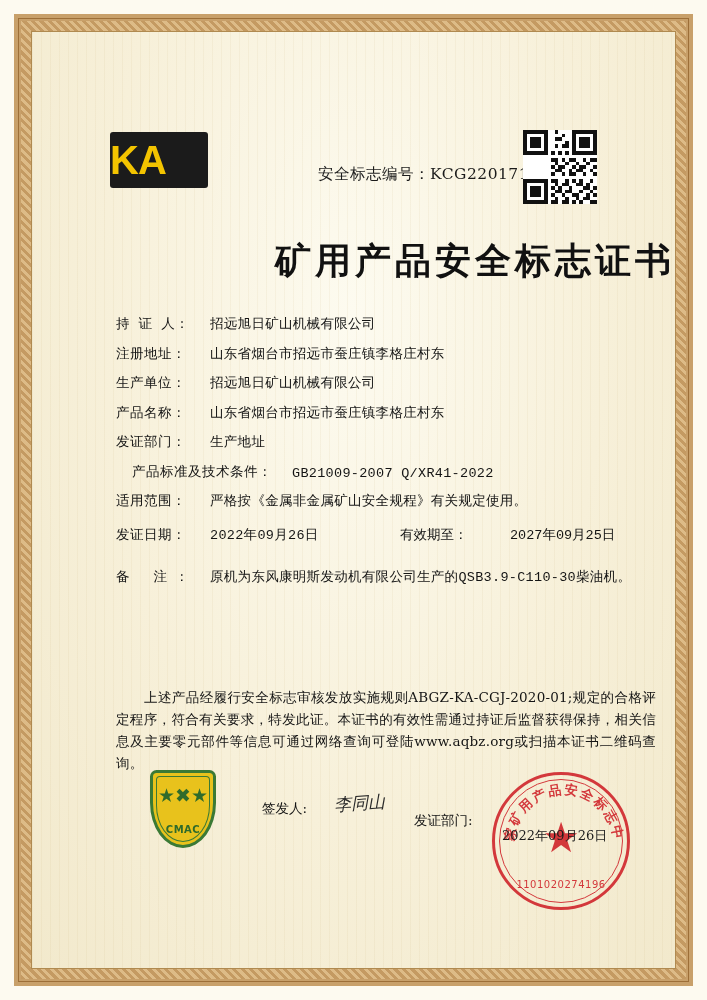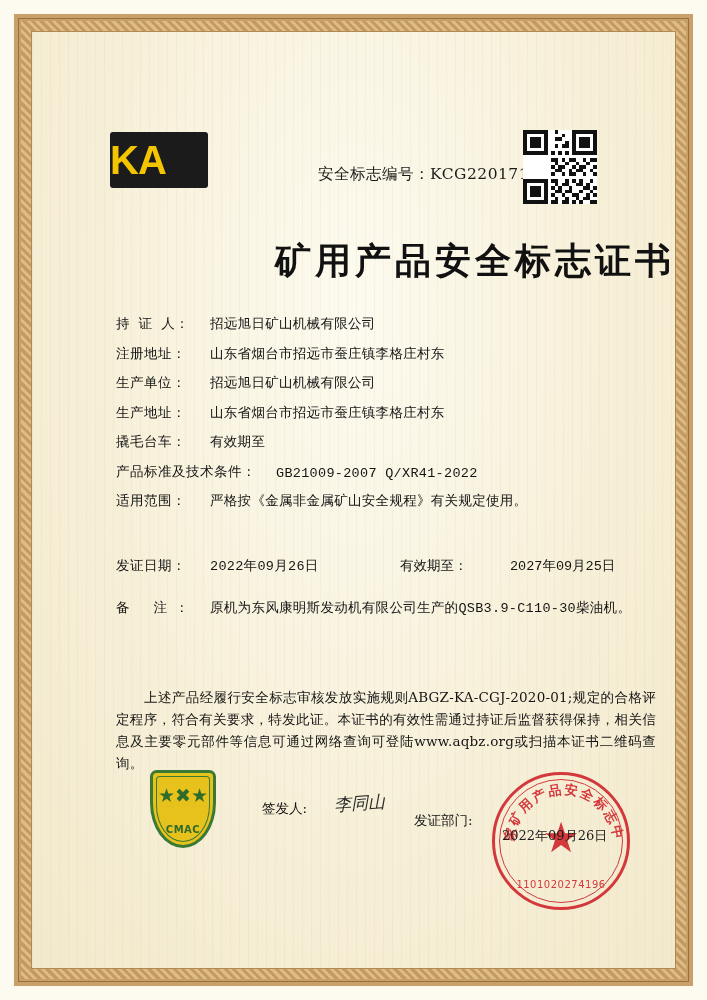--- a/index.html
+++ b/index.html
@@ -129,33 +129,33 @@
     font-size: 13.5px;
     color: #141414;
     font-family: Liberation Mono, monospace;
   }
   .label {
     flex: 0 0 auto;
     white-space: nowrap;
     letter-spacing: 0.5px;
   }
   .label.w1 { width: 94px; }
-  .label.w2 { width: 160px; }
+  .label.w2 { width: 160px; margin-left: 16px; }
   .value {
     flex: 1 1 auto;
     letter-spacing: 0.3px;
   }
   .row.split .label { width: 94px; }
   .row.split .value { flex: 0 0 190px; }
   .row.split .label2 {
     flex: 0 0 auto;
     width: 110px;
     white-space: nowrap;
   }
-  .row.split .value2 { flex: 1 1 auto; margin-top: 31px; }
+  .row.split .value2 { flex: 1 1 auto; }
 
   .row.remark .label { width: 94px; letter-spacing: 8px; }
 
   
   .statement {
     position: absolute;
     left: 84px;
     top: 654px;
     width: 540px;
     font-family: "DejaVu Serif", "Liberation Serif", serif;
@@ -397,26 +397,26 @@
         </div>
         <div class="row">
           <div class="label w1">注册地址：</div>
           <div class="value">山东省烟台市招远市蚕庄镇李格庄村东</div>
         </div>
         <div class="row">
           <div class="label w1">生产单位：</div>
           <div class="value">招远旭日矿山机械有限公司</div>
         </div>
         <div class="row">
-          <div class="label w1">生产地址：</div>
+          <div class="label w1">产品名称：</div>
           <div class="value">山东省烟台市招远市蚕庄镇李格庄村东</div>
         </div>
         <div class="row">
-          <div class="label w1">撬毛台车：</div>
-          <div class="value">有效期至</div>
+          <div class="label w1">发证部门：</div>
+          <div class="value">生产地址</div>
         </div>
         <div class="row">
           <div class="label w2">产品标准及技术条件：</div>
           <div class="value">GB21009-2007 Q/XR41-2022</div>
         </div>
         <div class="row">
           <div class="label w1">适用范围：</div>
           <div class="value">严格按《金属非金属矿山安全规程》有关规定使用。</div>
         </div>
 

